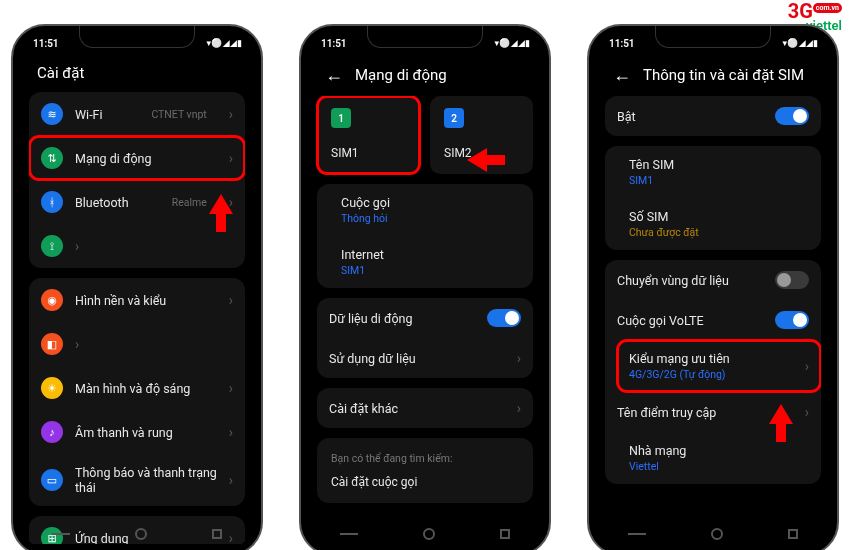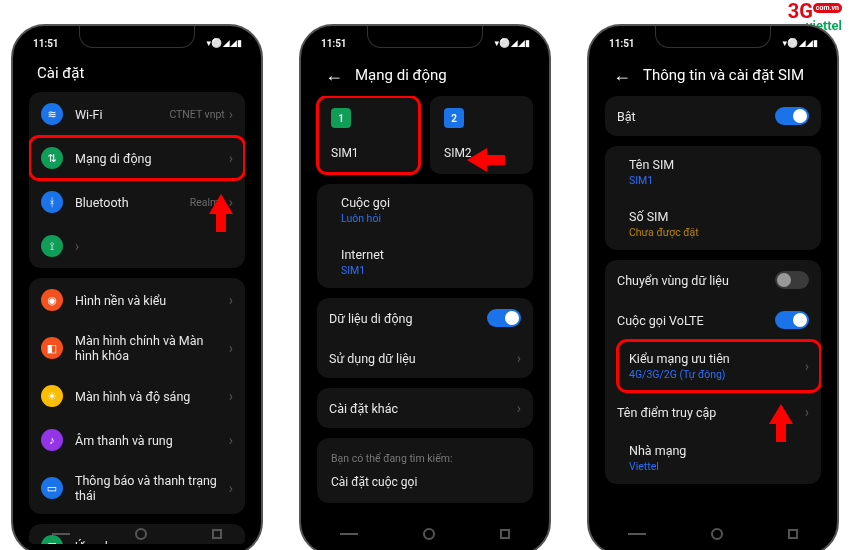--- a/index.html
+++ b/index.html
@@ -99,21 +99,21 @@
     border-radius: 50%;
     margin-right: 12px;
     display: flex;
     align-items: center;
     justify-content: center;
     font-size: 11px;
     color: #fff;
     flex-shrink:0;
   }
   .row .label { flex: 1; }
-  .row .sub { color: #6b6b6b; font-size: 10.5px; margin-right:4px;}
+  .row .sub { color: #6b6b6b; font-size: 10.5px; margin-right:22px;}
   .row .chev { color: #555; font-size: 14px; }
   .hl-red { outline: 3px solid #ff0000; outline-offset: -2px; border-radius:10px;}
   .sim-grid {
     display: flex;
     gap: 10px;
     padding: 0;
     background: transparent;
     margin-bottom:10px;
   }
   .sim-box {
@@ -250,21 +250,20 @@
           </div>
         <div class="card" id="p1g2">
             <div class="row">
     <span class="icon" style="background:#f4511e">◉</span>
     <span class="label">Hình nền và kiểu</span>
 
     <span class="chev">›</span>
   </div>
             <div class="row">
     <span class="icon" style="background:#f4511e">◧</span>
-    <span class="label">Màn hình chính và Màn hình khóa</span>
 
     <span class="chev">›</span>
   </div>
             <div class="row">
     <span class="icon" style="background:#fbbc04">☀</span>
     <span class="label">Màn hình và độ sáng</span>
 
     <span class="chev">›</span>
   </div>
             <div class="row">
@@ -316,21 +315,21 @@
     <div class="name">SIM1</div>
   </div>
   <div class="sim-box">
     <div class="sim-badge" style="background:#1a73e8">2</div>
     <div class="name">SIM2</div>
   </div>
           </div>
         <div class="card" id="p2r1">
             <div class="row row-col">
       <span class="label">Cuộc gọi</span>
-      <span class="value">Luôn hỏi</span>
+      <span class="value">Thông hỏi</span>
 
     </div>
             <div class="row row-col">
       <span class="label">Internet</span>
       <span class="value">SIM1</span>
 
     </div>
           </div>
         <div class="card" id="p2r2">
             <div class="row">

